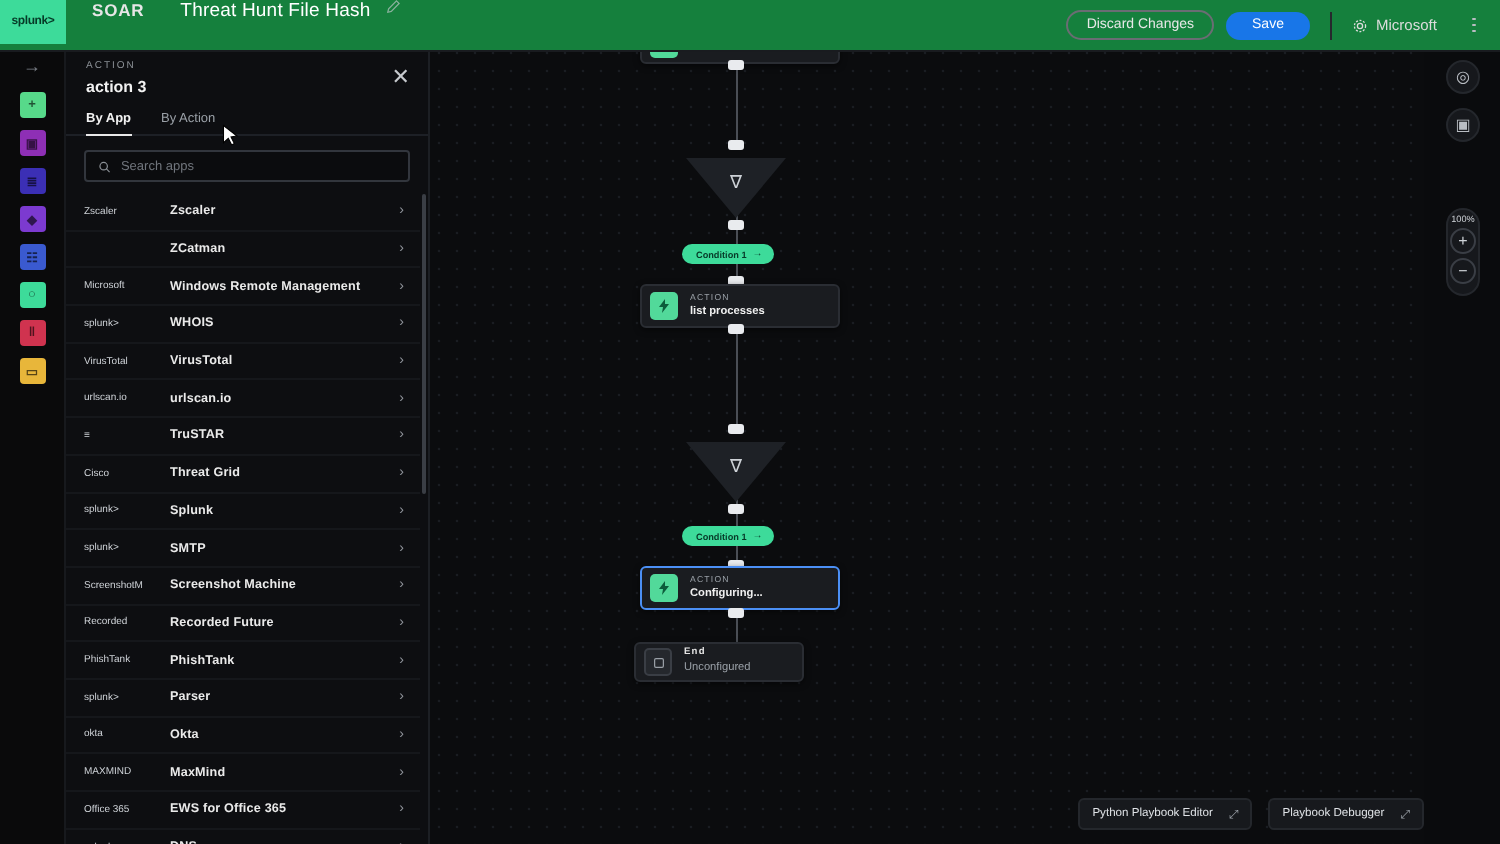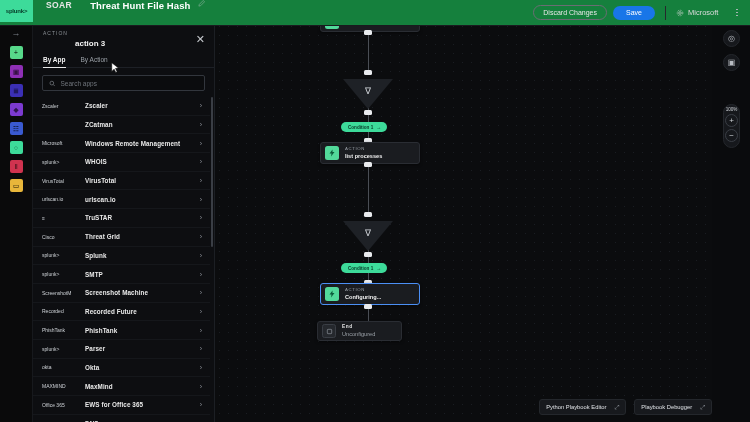--- a/index.html
+++ b/index.html
@@ -16,21 +16,21 @@
     position:absolute; top:0; left:0; right:0; height:26px;
     background:#15803d; display:flex; align-items:flex-start;
     border-bottom:1px solid #191b1f; z-index:40;
   }
   .logo-sq {
     width:33px; height:22px; background:#3ddb9a;
     display:flex; align-items:center; justify-content:center;
     font-size:6px; font-weight:bold; color:#063a27; letter-spacing:-0.2px;
   }
   .brand-soar { font-size:8.5px; font-weight:bold; color:#e6e6e6; margin-left:13px; letter-spacing:0.4px;}
-  .pb-title { font-size:9.5px; font-weight:bold; color:#fff; margin-left:18px; letter-spacing:0.1px;}
+  .pb-title { font-size:9.5px; font-weight:normal; color:#fff; margin-left:18px; letter-spacing:0.1px;}
   .pencil-icon { margin-left:8px; opacity:.65; display:flex;}
   .topbar-right { margin-left:auto; display:flex; align-items:center; height:100%; }
   .btn-discard {
     font-size:7px; color:#e8e8e8; border:1px solid #6a6d73; border-radius:11px;
     padding:3px 9px; background:transparent; white-space:nowrap;
   }
   .btn-save {
     font-size:7px; color:#fff; background:#1876e8; border-radius:11px;
     padding:3.5px 13px; margin-left:6px; border:none;
   }
@@ -53,21 +53,21 @@
   }
 
   
   .panel {
     position:absolute; left:33px; top:22px; bottom:0; width:182px;
     background:#0d0e11; border-right:1px solid #1c1f24; z-index:25;
     display:flex; flex-direction:column;
   }
   .panel-head { padding:8px 10px 0 10px; position:relative; }
   .panel-kicker { font-size:5px; color:#8b9096; letter-spacing:1px; text-transform:uppercase; }
-  .panel-title { font-size:8px; font-weight:bold; color:#f2f2f2; margin-top:3px;margin-left:32px; }
+  .panel-title { font-size:8px; font-weight:bold; color:#f2f2f2; margin-top:3px; }
   .panel-close { position:absolute; right:9px; top:12px; color:#c6c9ce; font-size:11px; line-height:1; }
   .panel-tabs { display:flex; gap:15px; padding:0 10px; margin-top:8px; border-bottom:1px solid #1d2026; }
   .ptab { font-size:6.5px; color:#9aa0a7; padding-bottom:4px; position:relative; }
   .ptab.active { color:#f2f2f2; font-weight:bold; }
   .ptab.active:after { content:""; position:absolute; left:0; right:0; bottom:-1px; height:1.5px; background:#e8e8e8; }
   .search-wrap { padding:7px 9px 6px 9px; }
   .search-box {
     display:flex; align-items:center; gap:5px;
     border:1px solid #32363d; border-radius:2px; background:#0b0c0e;
     padding:3.5px 6px;

